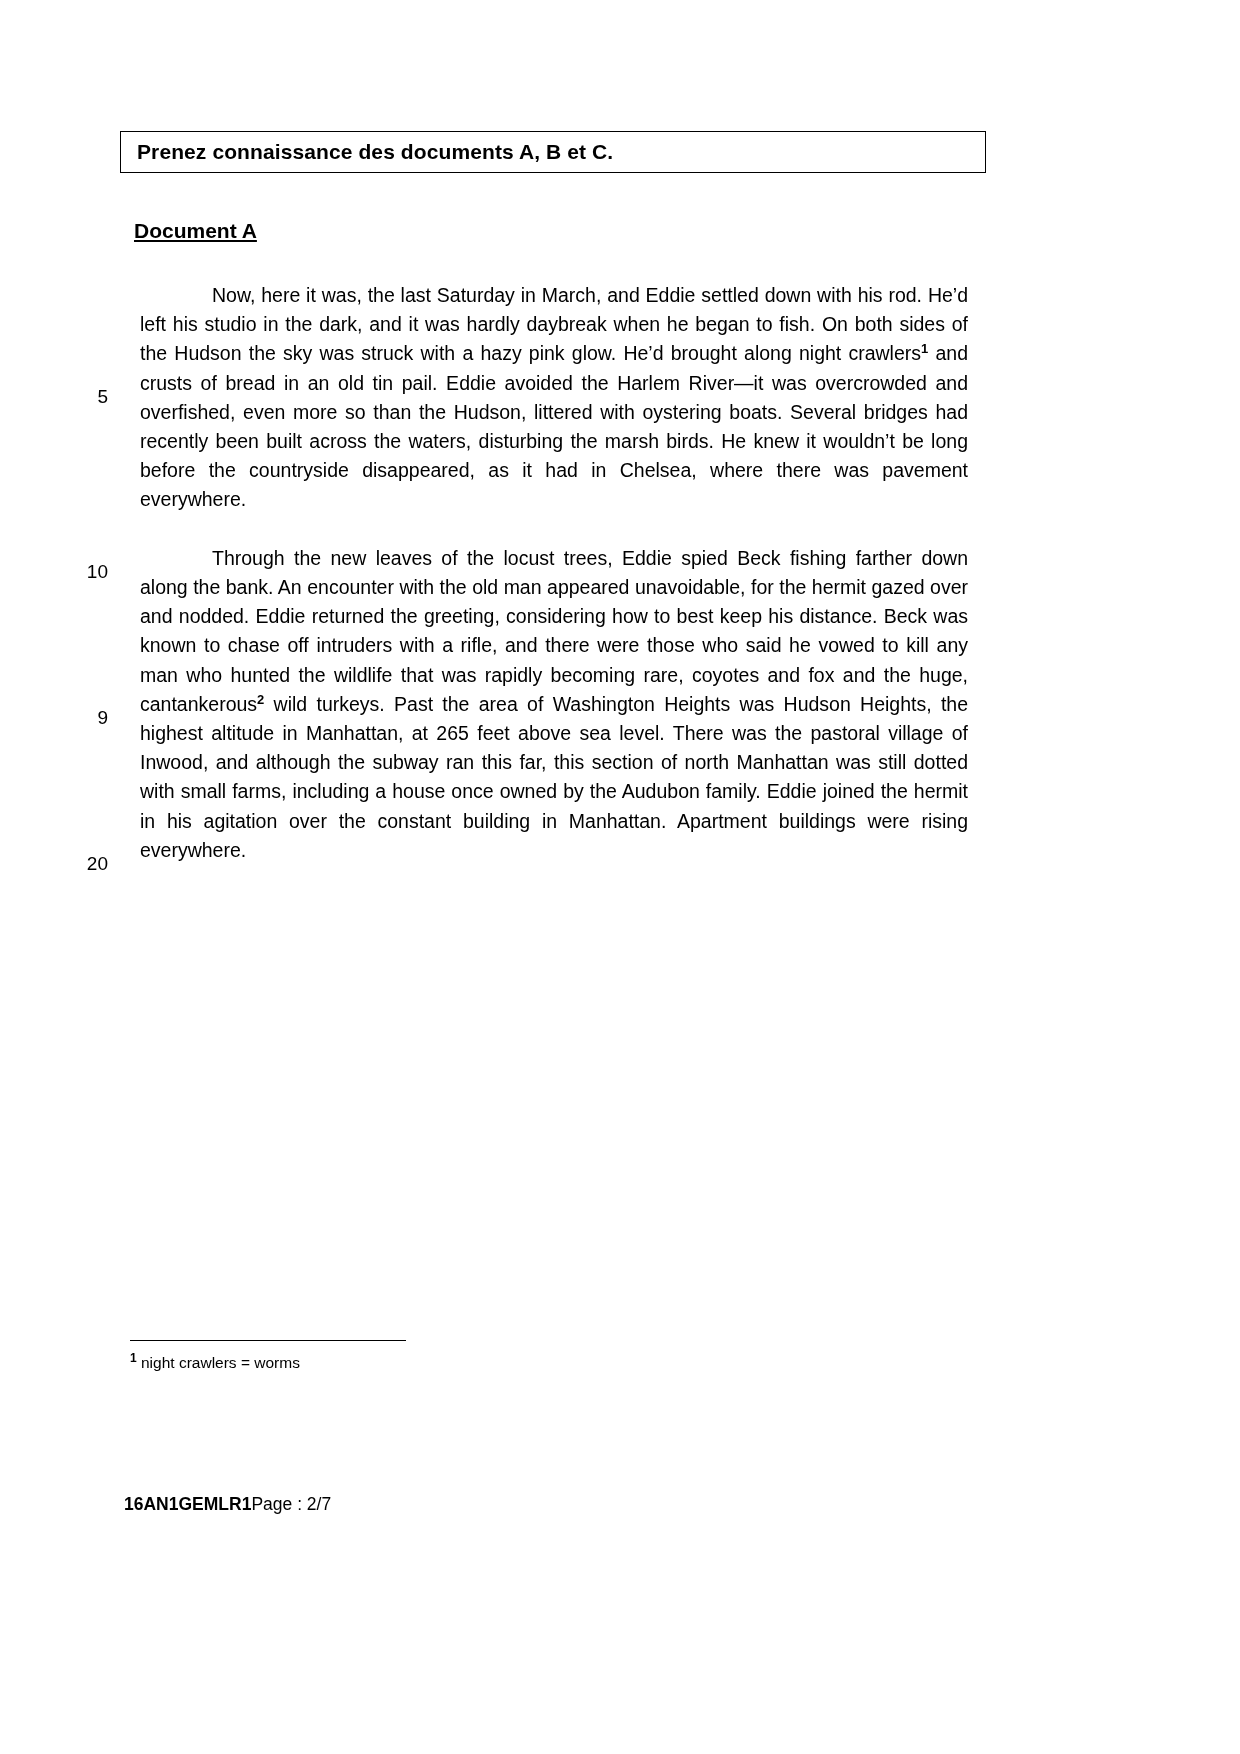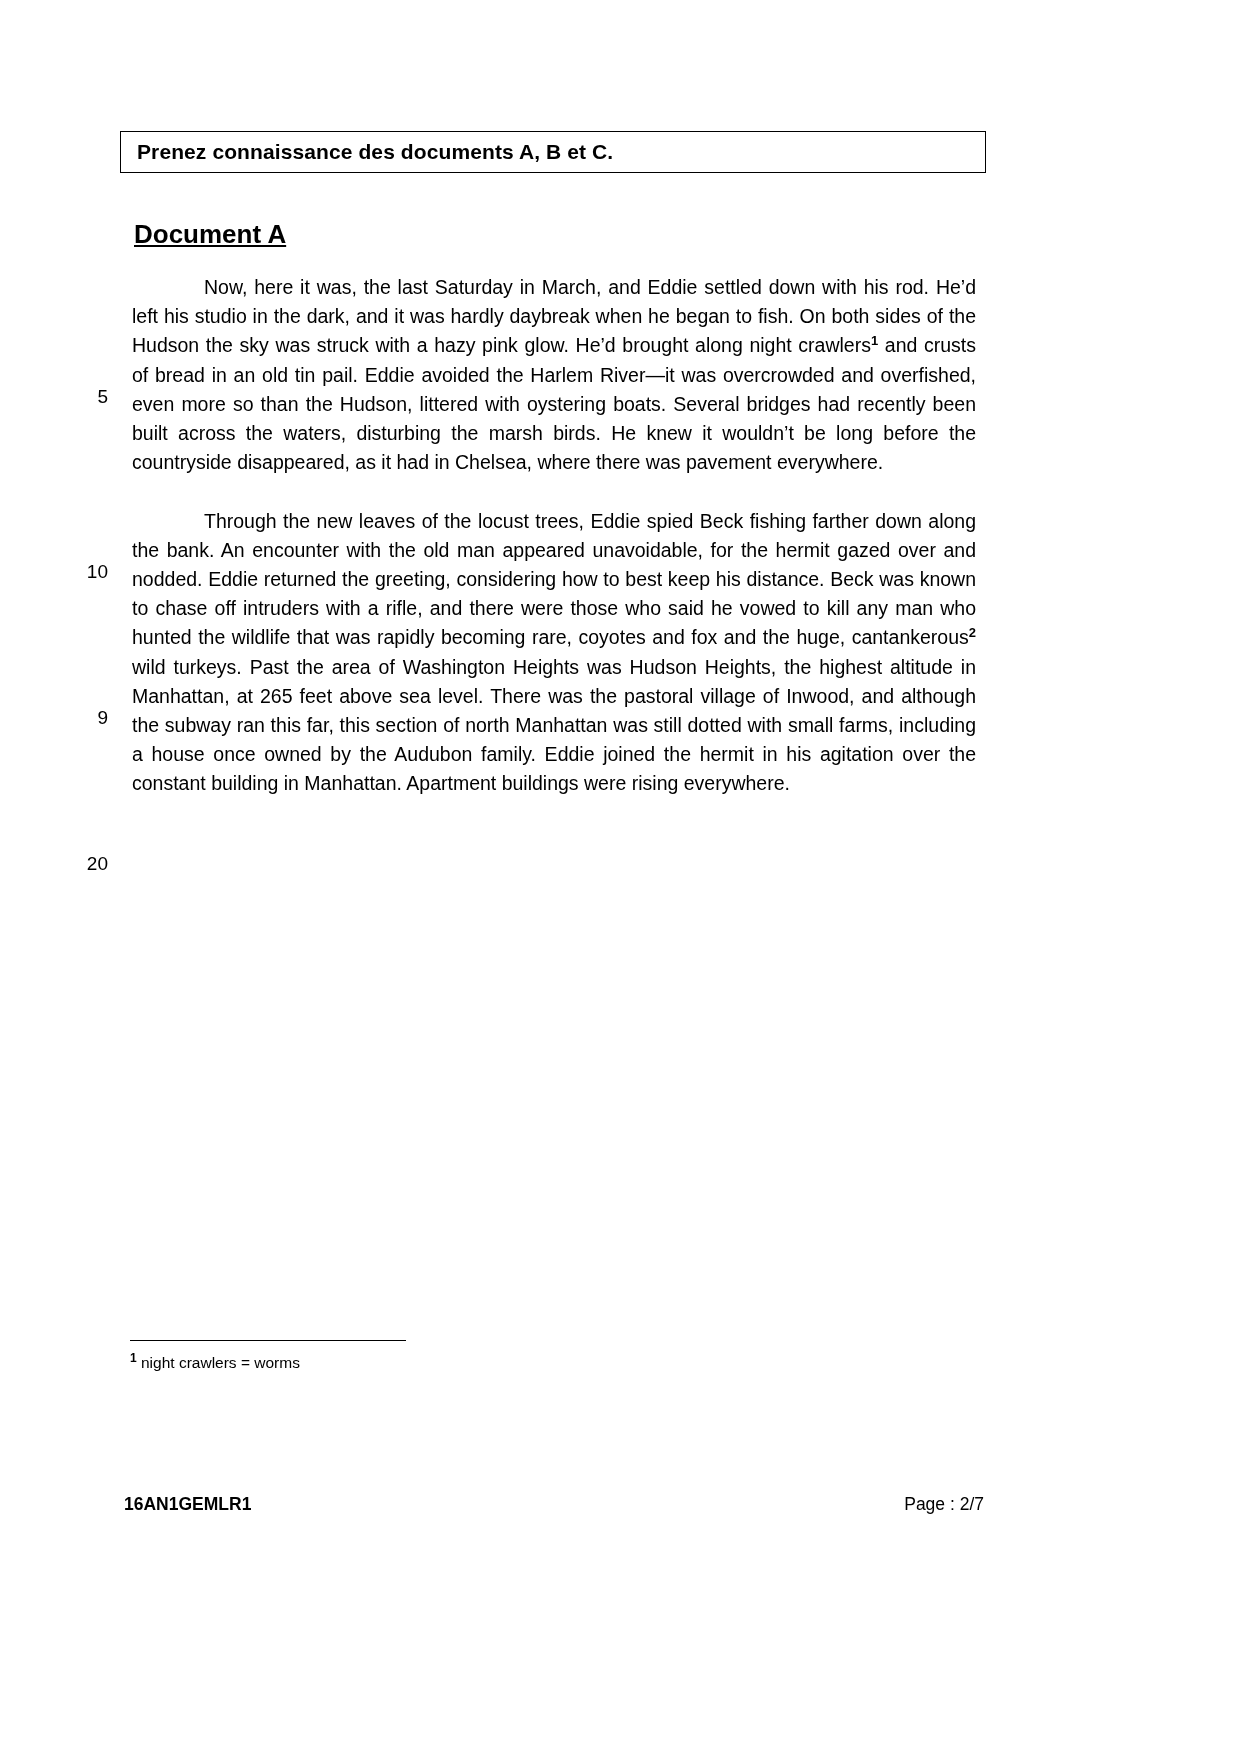--- a/index.html
+++ b/index.html
@@ -36,36 +36,36 @@
   .banner-text {
     font-size: 21px;
     font-weight: bold;
     padding-left: 16px;
     letter-spacing: 0.1px;
   }
   .doc-label {
     position: absolute;
     left: 134px;
     top: 219px;
-    font-size: 26px;
+    font-size: 21px;
     font-weight: bold;
     text-decoration: underline;
   }
   .body-text {
     position: absolute;
     left: 124px;
     top: 265px;
     width: 860px;
     font-size: 19.5px;
     line-height: 29.2px;
     text-align: justify;
     text-justify: inter-word;
   }
   .para {
-    margin: 8px;
+    margin: 16px;
     text-indent: 72px;
   }
   .para + .para {
     margin-top: 29.2px;
   }
   sup {
     font-size: 13px;
     font-weight: bold;
     vertical-align: super;
     line-height: 0;
@@ -113,21 +113,20 @@
   }
   .footnote sup {
     font-size: 12px;
   }
   .footer {
     position: absolute;
     left: 124px;
     top: 1494px;
     width: 860px;
     display: flex;
-    justify-content: space-between;
     font-size: 17.5px;
   }
   .footer .code {
     font-weight: bold;
   }
 </style>
 </head>
 <body>
 
 <div class="page">

